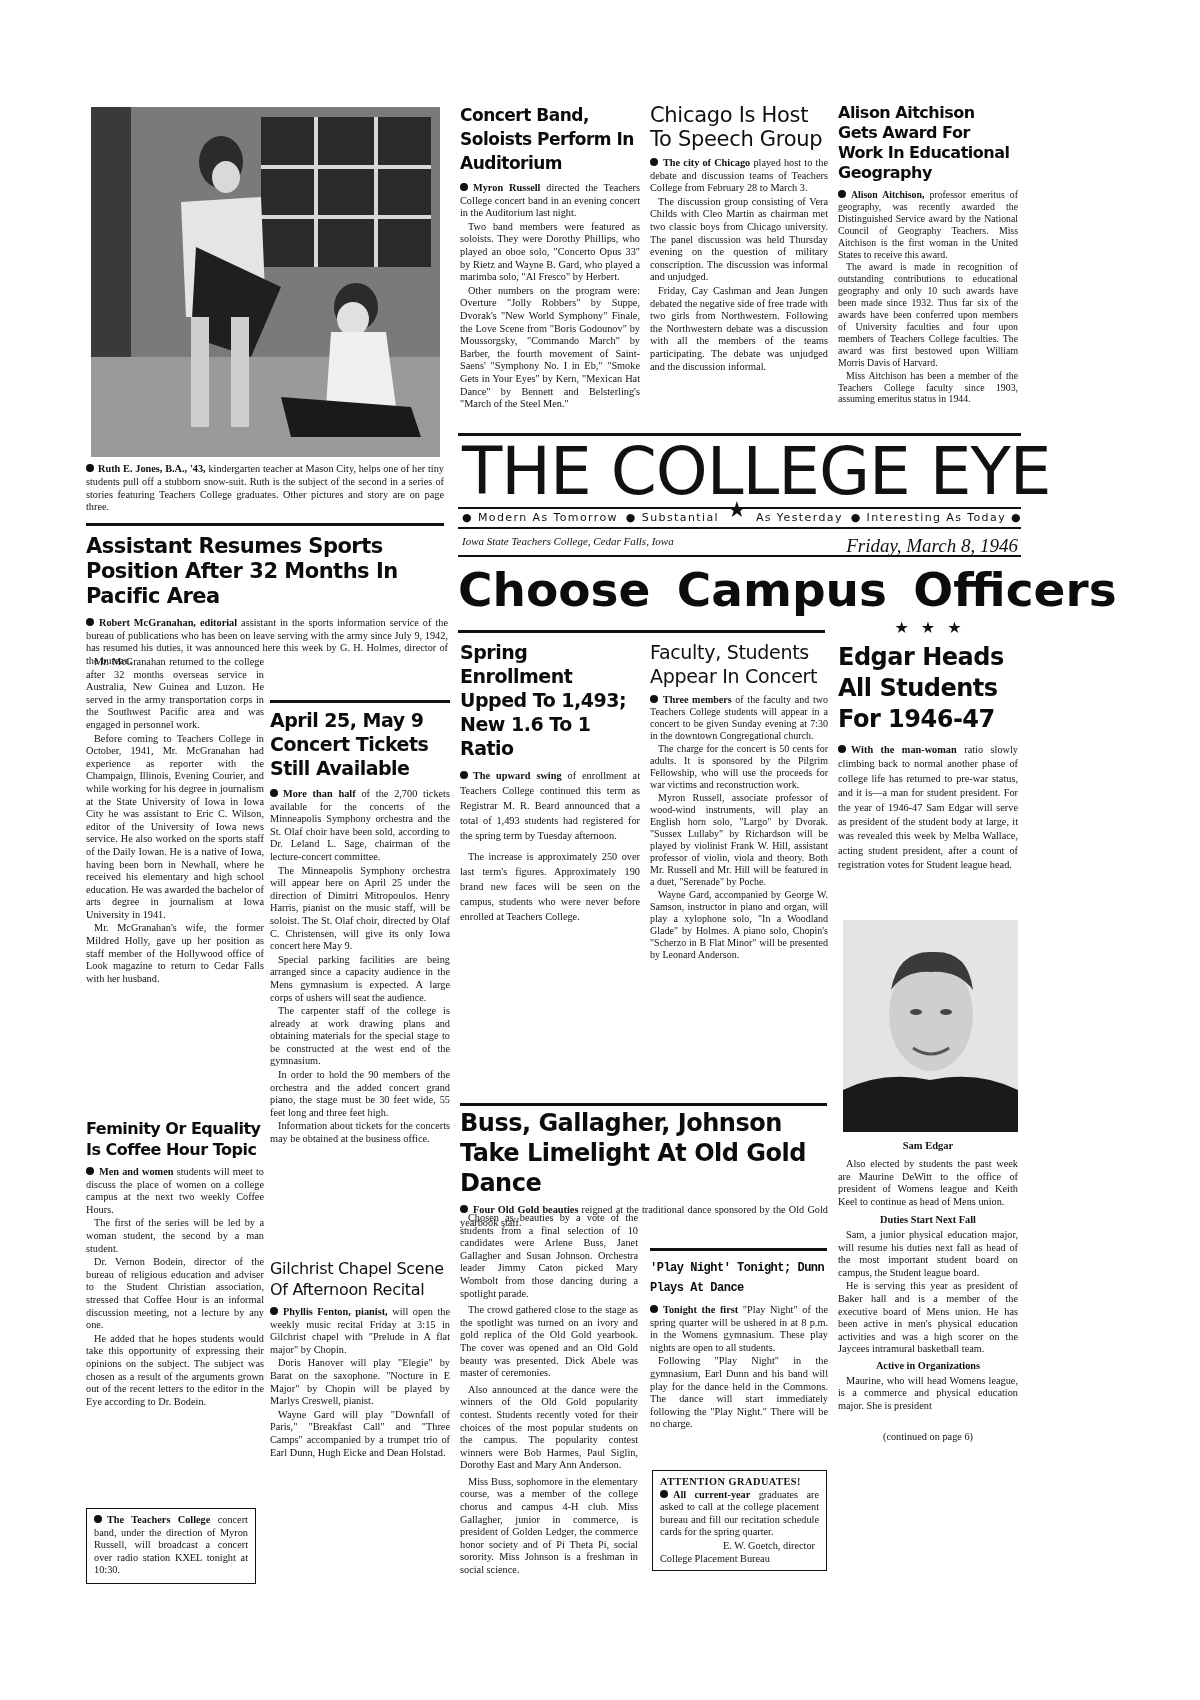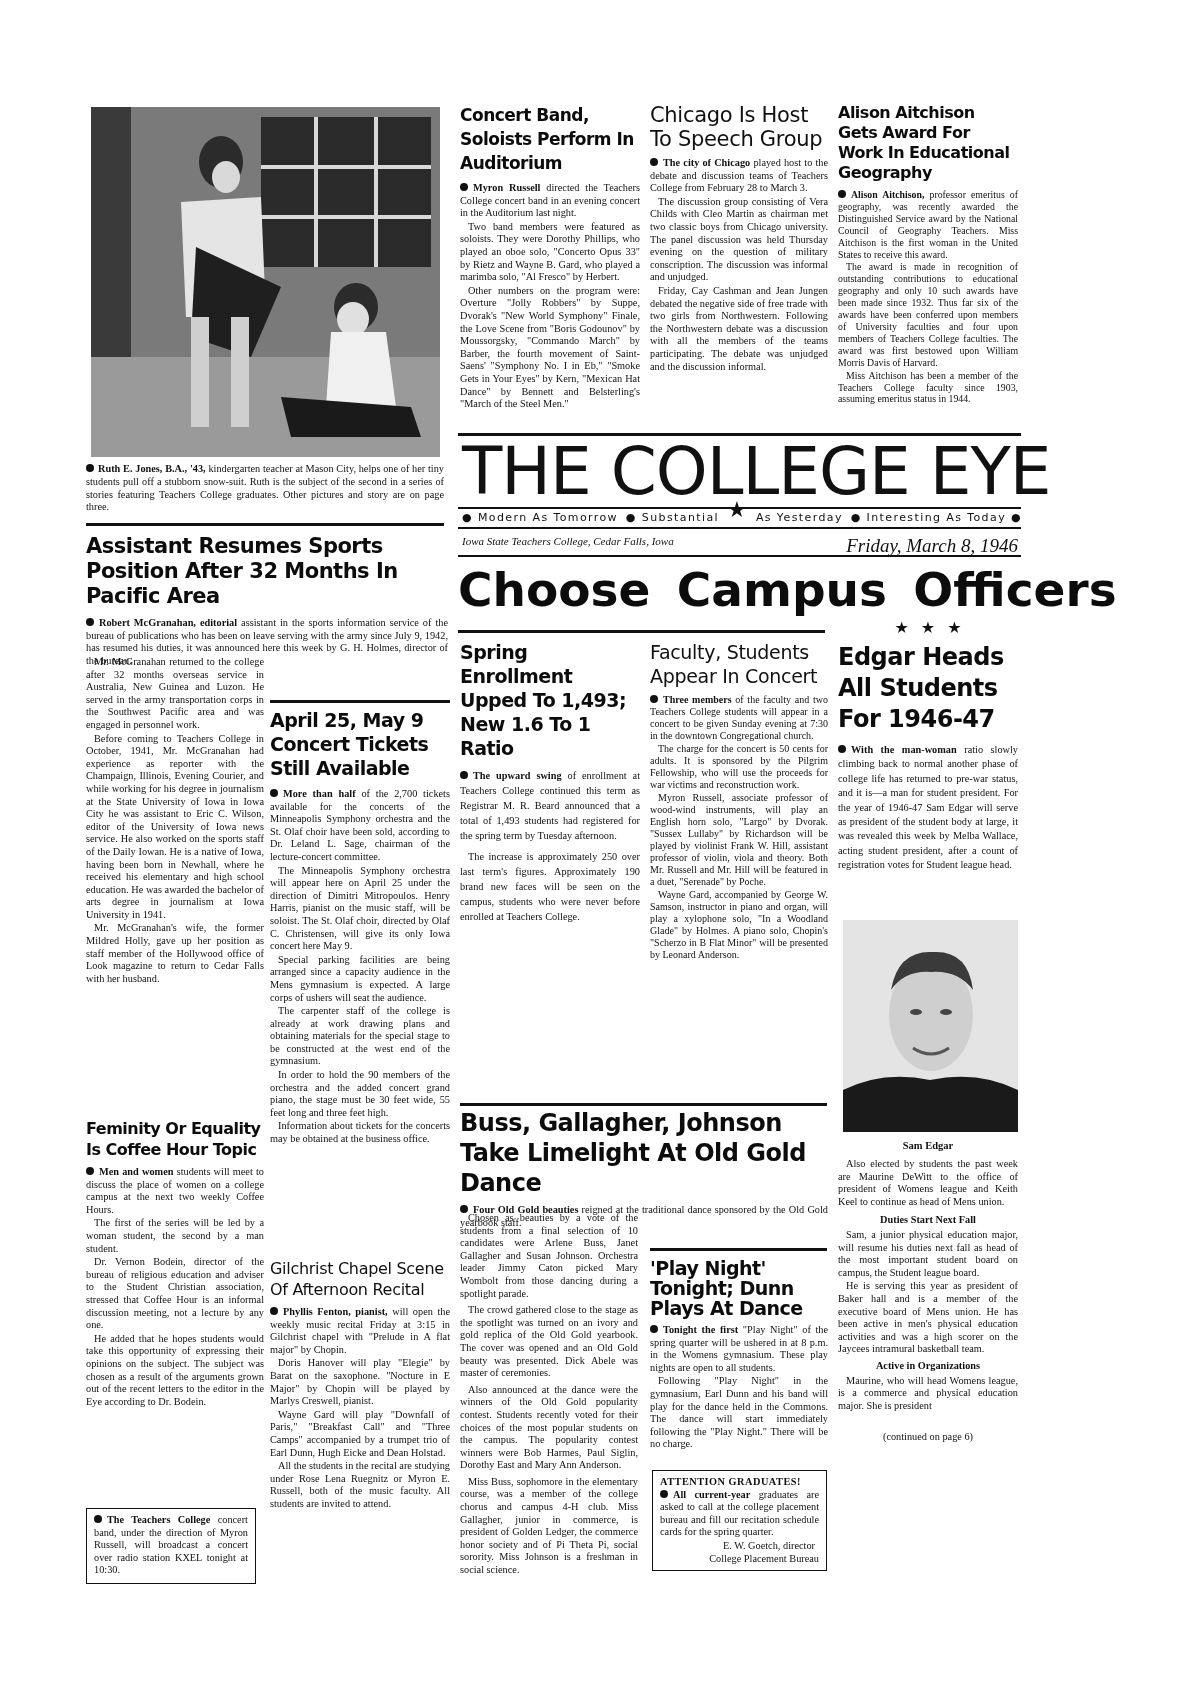--- a/index.html
+++ b/index.html
@@ -132,21 +132,20 @@
     <p>In order to hold the 90 members of the orchestra and the added concert grand piano, the stage must be 30 feet wide, 55 feet long and three feet high.</p>
     <p>Information about tickets for the concerts may be obtained at the business office.</p>
   </div>
 </div>
 <div class="abs" style="left:270px; top:1258px; width:180px;">
   <div class="hl-light" style="font-size:16px; line-height:21px; margin-bottom:6px;">Gilchrist Chapel Scene Of Afternoon Recital</div>
   <div class="body">
     <p class="lead"><span class="dot"></span><b>Phyllis Fenton, pianist,</b> <span>will open the weekly music recital Friday at 3:15 in Gilchrist chapel with "Prelude in A flat major" by Chopin.</span></p>
     <p>Doris Hanover will play "Elegie" by Barat on the saxophone. "Nocture in E Major" by Chopin will be played by Marlys Creswell, pianist.</p>
     <p>Wayne Gard will play "Downfall of Paris," "Breakfast Call" and "Three Camps" accompanied by a trumpet trio of Earl Dunn, Hugh Eicke and Dean Holstad.</p>
-    <p>All the students in the recital are studying under Rose Lena Ruegnitz or Myron E. Russell, both of the music faculty. All students are invited to attend.</p>
   </div>
 </div>
 
 <div class="abs" style="left:460px; top:640px; width:180px;">
   <div class="hl" style="font-size:19px; line-height:24px; margin-bottom:8px;">Spring Enrollment Upped To 1,493; New 1.6 To 1 Ratio</div>
   <div class="body" style="line-height:15px;">
     <p class="lead"><span class="dot"></span><b>The upward swing</b> <span>of enrollment at Teachers College continued this term as Registrar M. R. Beard announced that a total of 1,493 students had registered for the spring term by Tuesday afternoon.</span></p>
     <p style="margin-top:6px;">The increase is approximately 250 over last term's figures. Approximately 190 brand new faces will be seen on the campus, students who were never before enrolled at Teachers College.</p>
   </div>
 </div>
@@ -199,25 +198,25 @@
 </div>
 <div class="abs body" style="left:460px; top:1212px; width:178px;">
   <p>Chosen as beauties by a vote of the students from a final selection of 10 candidates were Arlene Buss, Janet Gallagher and Susan Johnson. Orchestra leader Jimmy Caton picked Mary Wombolt from those dancing during a spotlight parade.</p>
   <p style="margin-top:4px;">The crowd gathered close to the stage as the spotlight was turned on an ivory and gold replica of the Old Gold yearbook. The cover was opened and an Old Gold beauty was presented. Dick Abele was master of ceremonies.</p>
   <p style="margin-top:4px;">Also announced at the dance were the winners of the Old Gold popularity contest. Students recently voted for their choices of the most popular students on the campus. The popularity contest winners were Bob Harmes, Paul Siglin, Dorothy East and Mary Ann Anderson.</p>
   <p style="margin-top:4px;">Miss Buss, sophomore in the elementary course, was a member of the college chorus and campus 4-H club. Miss Gallagher, junior in commerce, is president of Golden Ledger, the commerce honor society and of Pi Theta Pi, social sorority. Miss Johnson is a freshman in social science.</p>
 </div>
 
 <div class="abs rule" style="left:650px; top:1248px; width:177px; height:3px;"></div>
 <div class="abs" style="left:650px; top:1258px; width:178px;">
-  <div class="hl" style="font-size:19px; line-height:20px; margin-bottom:6px;">'Play Night' Tonight; Dunn Plays At Dance</div>
+  <div class="hl" style="font-size:12px; line-height:20px; margin-bottom:6px;font-family:Liberation Mono, monospace;">'Play Night' Tonight; Dunn Plays At Dance</div>
   <div class="body">
     <p class="lead"><span class="dot"></span><b>Tonight the first</b> <span>"Play Night" of the spring quarter will be ushered in at 8 p.m. in the Womens gymnasium. These play nights are open to all students.</span></p>
     <p>Following "Play Night" in the gymnasium, Earl Dunn and his band will play for the dance held in the Commons. The dance will start immediately following the "Play Night." There will be no charge.</p>
   </div>
 </div>
 
 <div class="abs box body" style="left:652px; top:1470px; width:175px;">
   <div style="font-weight:bold; letter-spacing:0.5px;">ATTENTION GRADUATES!</div>
   <p class="lead"><span class="dot"></span><b>All current-year</b> <span>graduates are asked to call at the college placement bureau and fill our recitation schedule cards for the spring quarter.</span></p>
   <div style="text-align:right; padding-right:4px;">E. W. Goetch, director</div>
-  <div style="text-align:right;">College Placement Bureau</div>
+  <div style="text-align:left;">College Placement Bureau</div>
 </div>
 
 </body></html>

